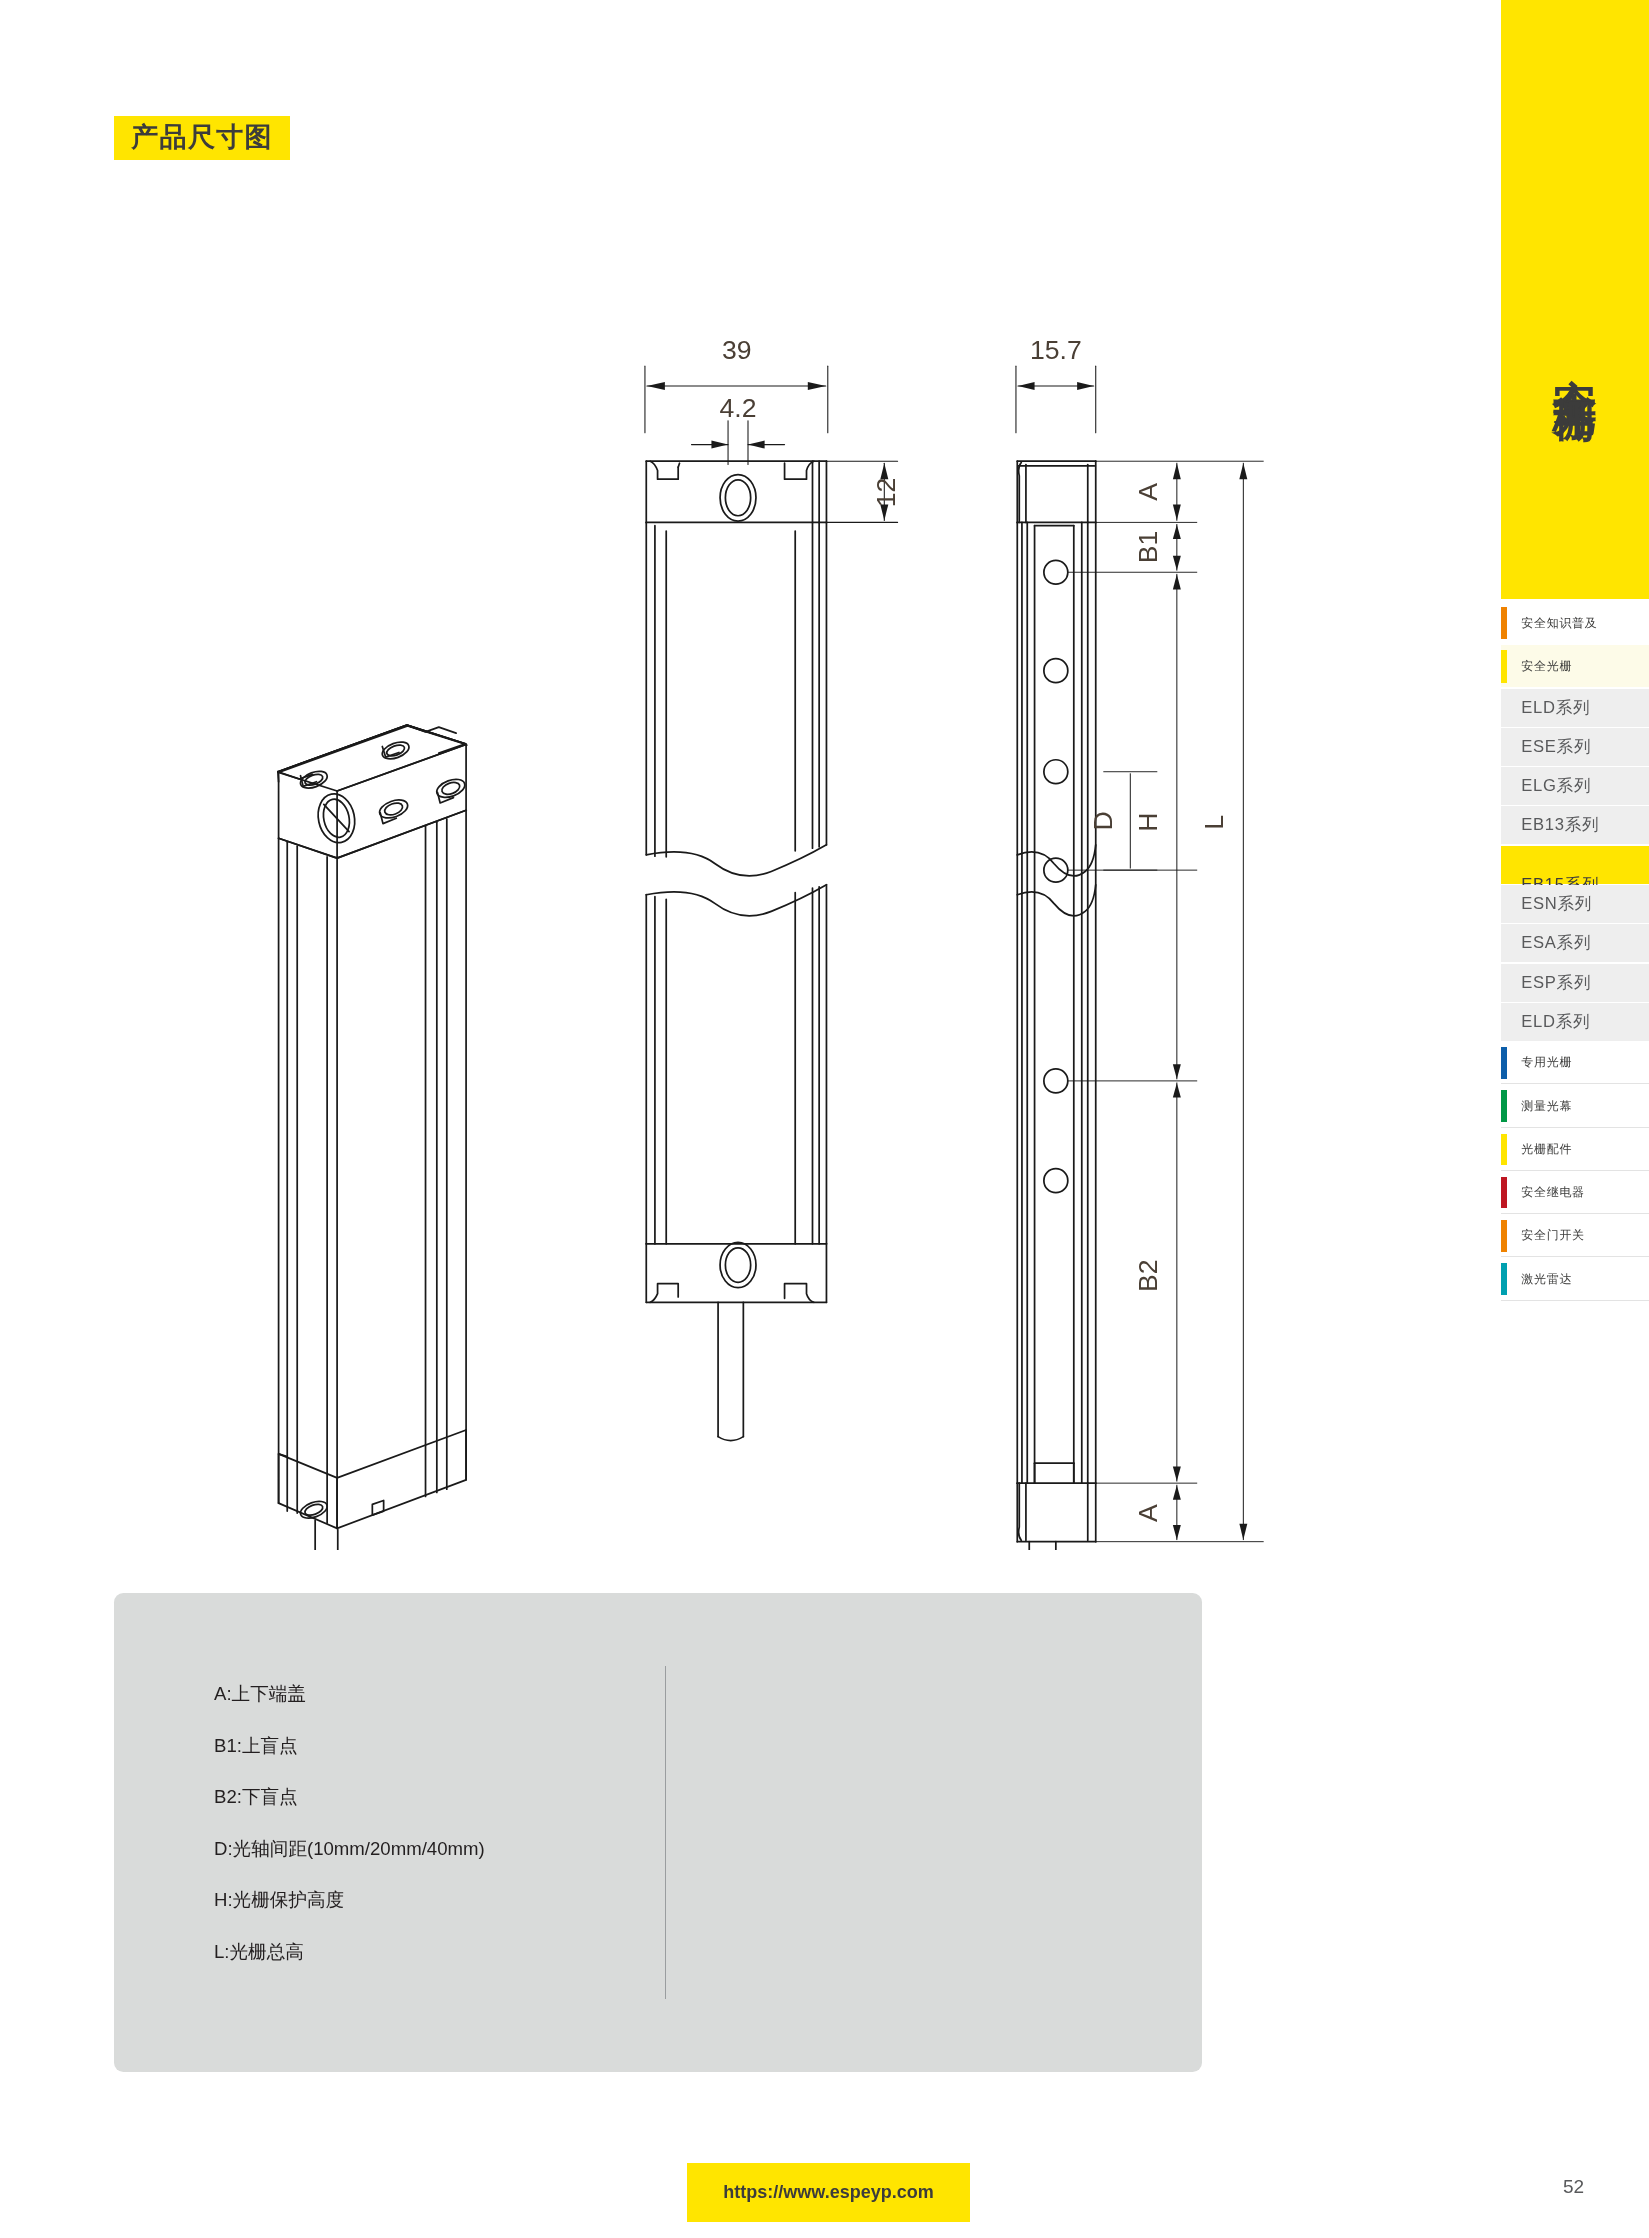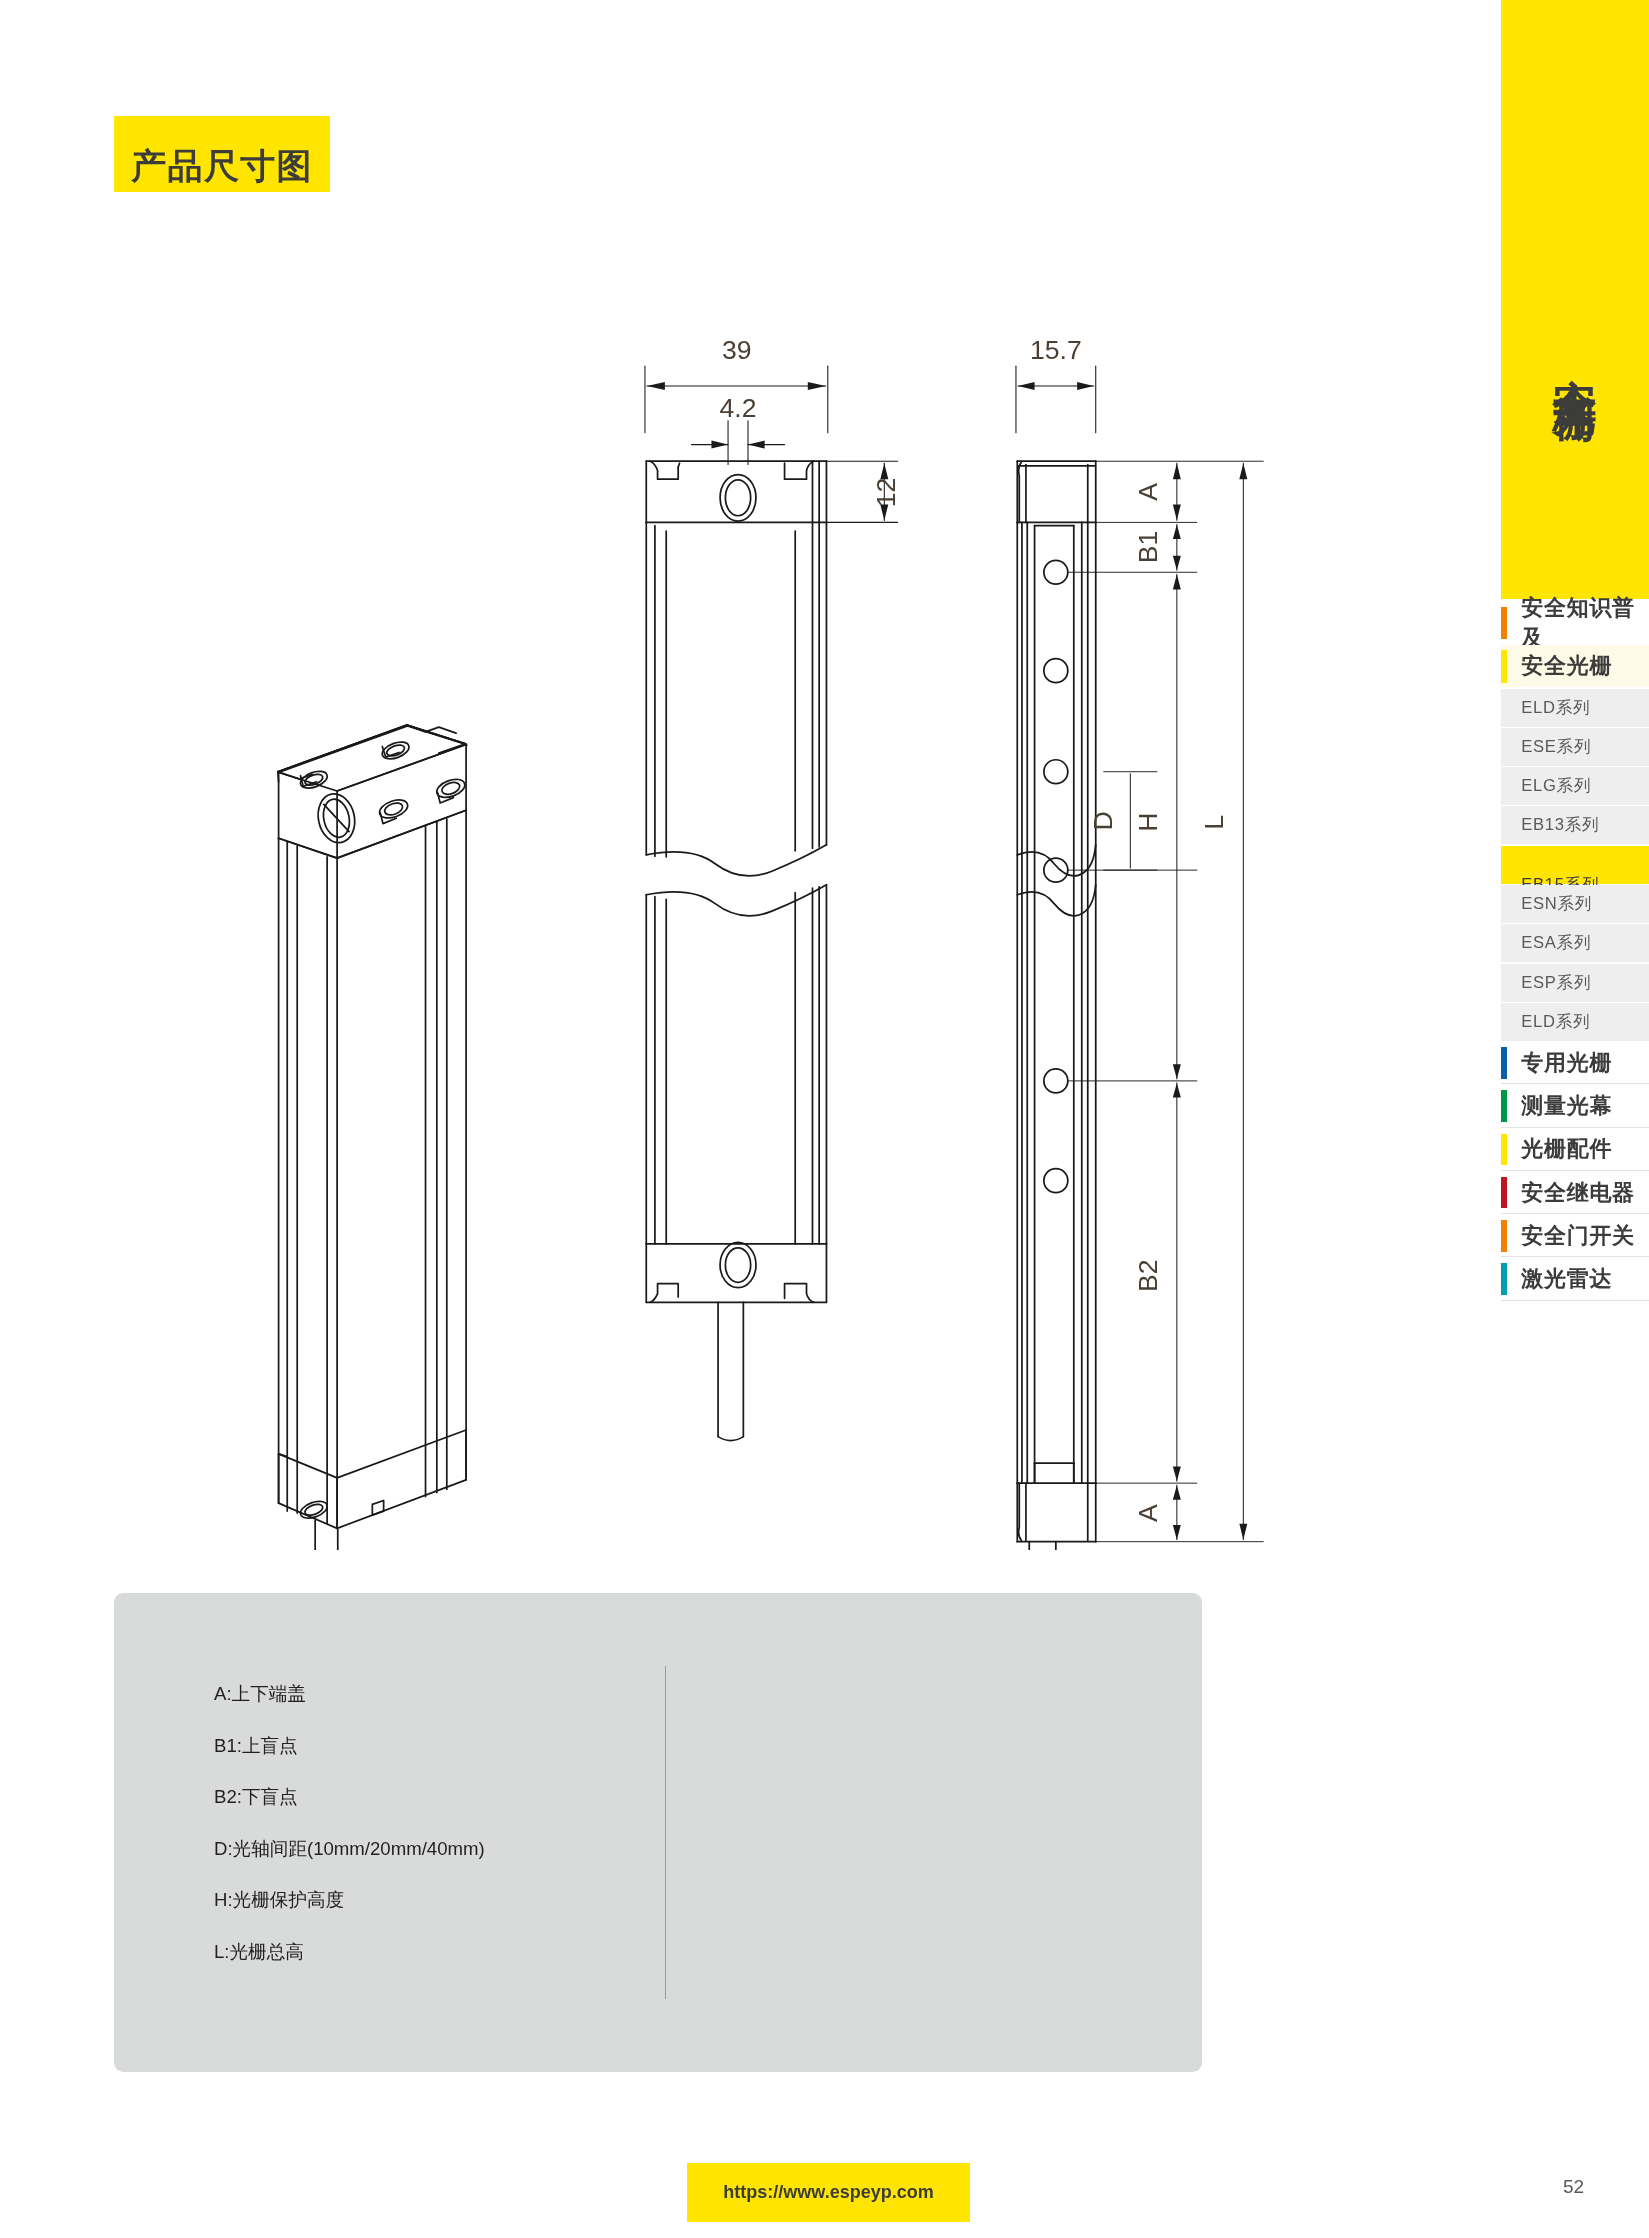--- a/index.html
+++ b/index.html
@@ -12,22 +12,22 @@
   #page { position: relative; width: 1649px; height: 2239px; background: #fff; }
 
   
   #title-badge {
     position: absolute; left: 114px; top: 116px;
     background: #ffe500;
     padding: 8px 17.3px 9.3px 17.3px;
     display: flex; align-items: center;
   }
   #title-badge span {
-    font-size: 35px; font-weight: bold; color: #3c3c3b;
-    letter-spacing: 1.3px; line-height: 1; margin-top: 24px;
+    font-size: 27px; font-weight: bold; color: #3c3c3b;
+    letter-spacing: 1.3px; line-height: 1;
   }
 
   
   #sidebar { position: absolute; left: 1496px; top: 0; width: 153px; height: 2239px; }
   #sidebar-tab {
     position: absolute; left: 5.3px; top: 0; width: 148px; height: 599px;
     background: #ffe500;
     display: flex; align-items: center; justify-content: center;
   }
   #sidebar-tab .vtext {
@@ -36,21 +36,21 @@
     letter-spacing: 6.7px; line-height: 1.08;
     margin-top: 113px;
   }
   #sidebar-menu { position: absolute; left: 5.3px; top: 602px; width: 148px; }
   .nav-main {
     position: relative; height: 42px; display: flex; align-items: center;
     background: #ffffff; margin-bottom: 1.3px;
   }
   .nav-main .bar { position: absolute; left: 0; top: 4.7px; bottom: 4.7px; width: 6px; }
   .nav-main .lbl {
-    font-size: 22px; font-weight: bold; color: #3c3c3b;
+    font-size: 12px; font-weight: normal; color: #3c3c3b;
     margin-left: 20px; letter-spacing: 0.7px;
   }
   .nav-main.active { background: #fdfbe8; }
   .nav-main.with-rule { border-bottom: 1.3px solid #e3e3e3; }
   .nav-sub {
     position: relative; height: 38px; display: flex; align-items: center;
     background: #eeeeee; margin-bottom: 1.3px;
   }
   .nav-sub .lbl {
     font-size: 16.6px; color: #58595b; margin-left: 20px; letter-spacing: 0.7px;

